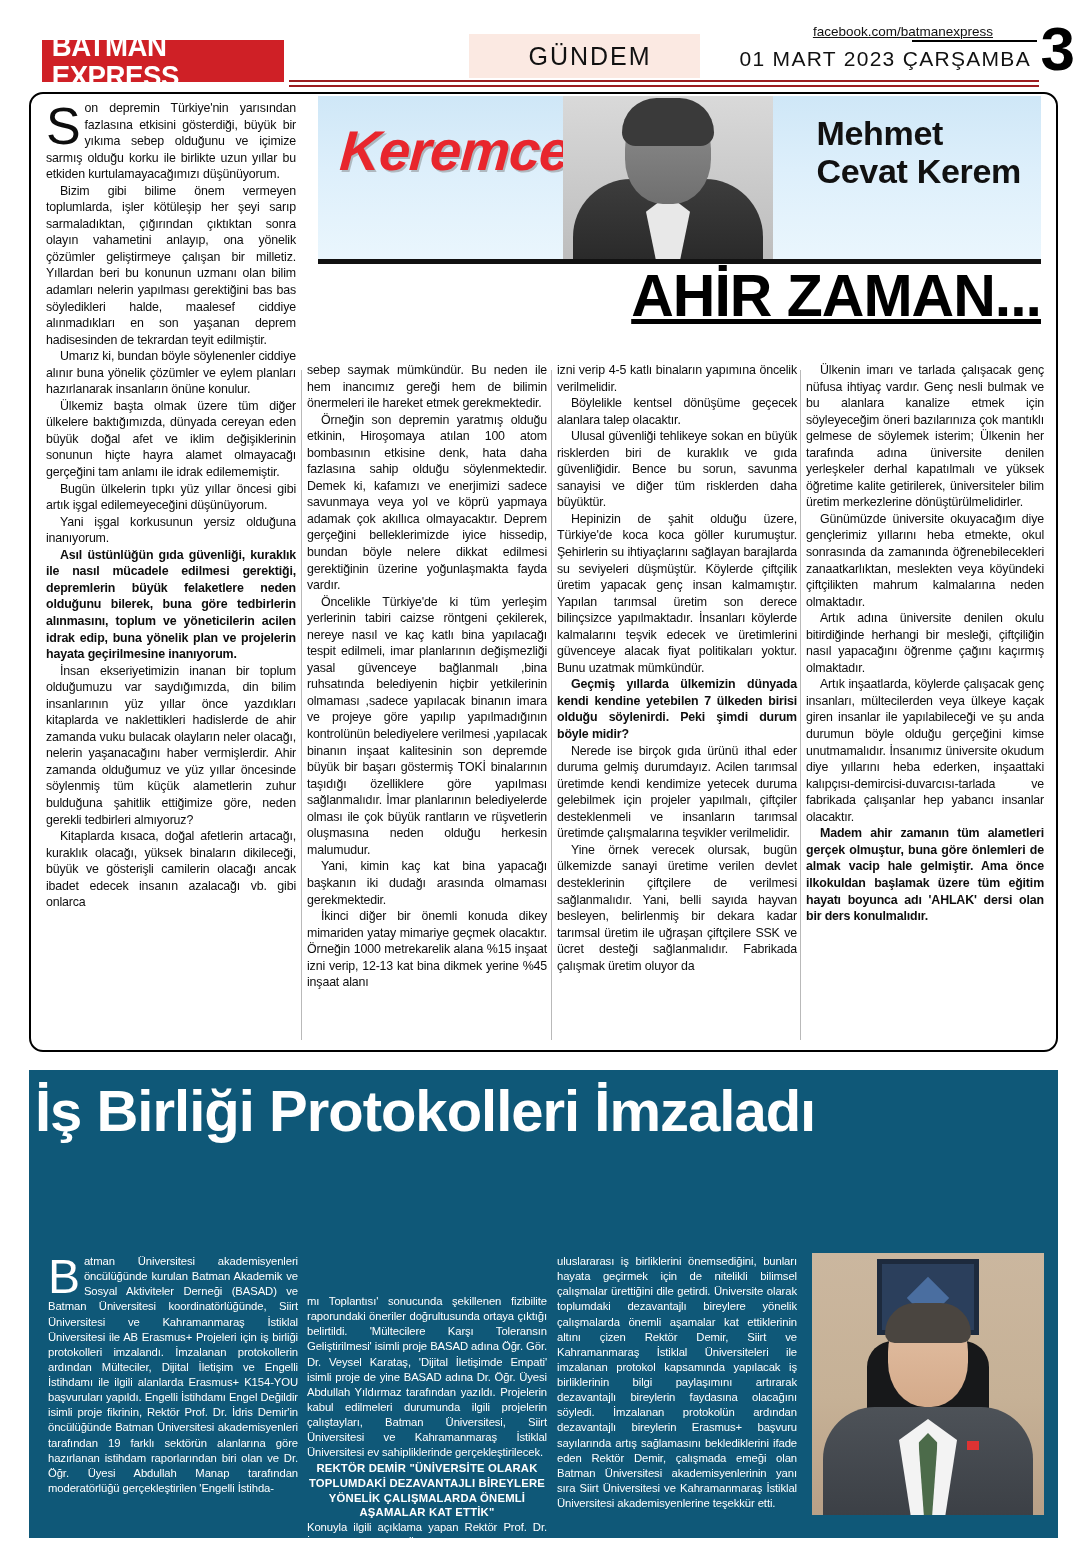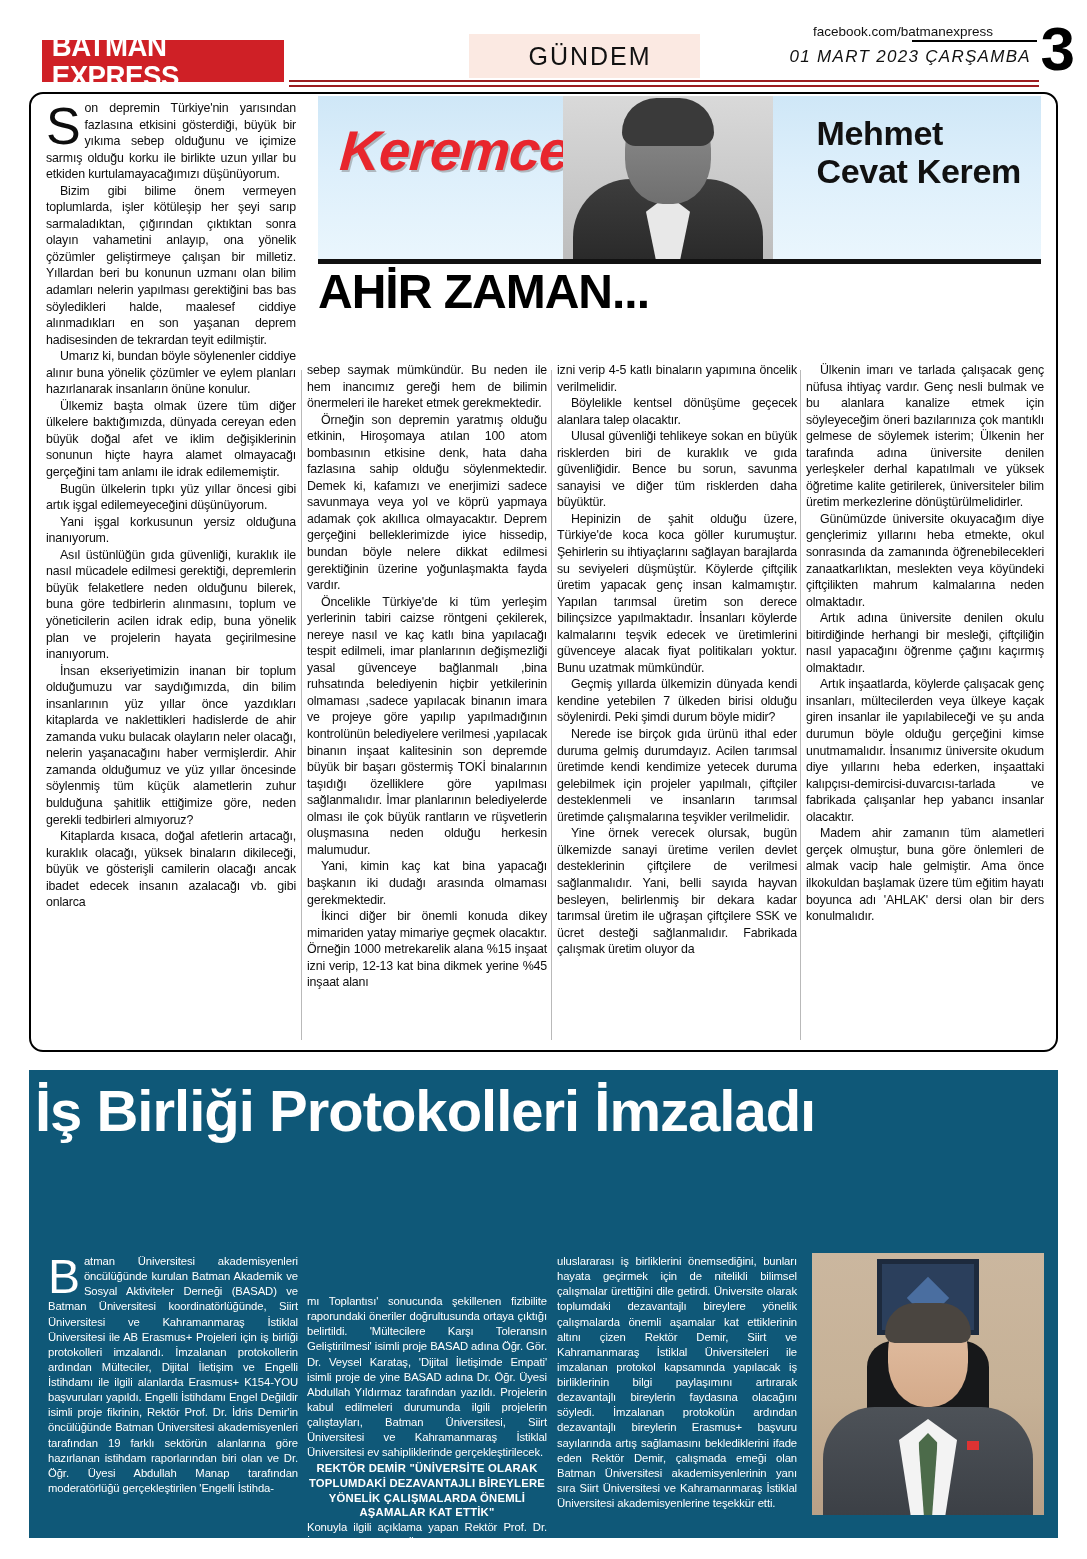--- a/index.html
+++ b/index.html
@@ -24,25 +24,26 @@
   .section-tag{
     position:absolute;left:465px;top:34px;width:220px;height:44px;
     background:#fbe9e2;display:flex;align-items:center;justify-content:center;padding-left:11px;
   }
   .section-tag span{
     font-size:25px;letter-spacing:2px;color:#111;font-weight:normal;
   }
   .fb-url{
     position:absolute;right:98px;top:24px;font-size:13.5px;color:#111;
     white-space:nowrap;
+    text-decoration:underline;
   }
   .fb-rule{position:absolute;right:54px;top:40px;width:125px;height:2px;background:#000;}
   .date-line{
-    position:absolute;right:60px;top:47px;font-size:17px;letter-spacing:1.3px;color:#111;
-    white-space:nowrap;font-weight:500;font-style:italic;
+    position:absolute;right:60px;top:47px;font-size:21px;letter-spacing:1.3px;color:#111;
+    white-space:nowrap;font-weight:500;
   }
   .page-num{
     position:absolute;right:16px;top:18px;font-size:62px;font-weight:bold;line-height:1;color:#000;
   }
   .hdr-rule1{position:absolute;left:285px;top:80px;width:750px;height:2px;background:#9b1c20;}
   .hdr-rule2{position:absolute;left:285px;top:85px;width:750px;height:2px;background:#9b1c20;}
 
   
   .top-box{
     position:absolute;left:29px;top:92px;width:1029px;height:960px;
@@ -69,30 +70,30 @@
   .byline{
     position:absolute;right:20px;top:18px;text-align:left;
     font-size:34px;font-weight:bold;line-height:1.12;color:#111;
     letter-spacing:-0.3px;
   }
   .banner-underline{
     position:absolute;left:318px;top:259px;width:723px;height:5px;background:#111;
   }
   .headline-big{
     position:absolute;left:318px;top:268px;width:723px;
-    text-align:left;font-size:48px;font-weight:bold;letter-spacing:-1px;
-    line-height:0.98;color:#000;
+    text-align:right;font-size:59px;font-weight:bold;letter-spacing:-1px;
+    line-height:0.98;color:#000;text-decoration:underline;
   }
 
   
   .col{position:absolute;font-size:12.4px;line-height:1.335;text-align:justify;
        color:#0d0d0d;letter-spacing:-0.15px;}
   .col p{margin:0 0 0 0;text-indent:14px;}
   .col p.noind{text-indent:0;}
-  .col p.bold{font-weight:normal;}
+  .col p.bold{font-weight:bold;}
   .colsep{position:absolute;width:1px;background:#b9b9b9;}
 
   .c1{left:46px;top:100px;width:250px;}
   .c2{left:307px;top:362px;width:240px;}
   .c3{left:557px;top:362px;width:240px;}
   .c4{left:806px;top:362px;width:238px;}
 
   .dropcap{
     float:left;font-size:52px;line-height:0.78;font-weight:normal;
     padding:4px 4px 0 0;margin-top:2px;

